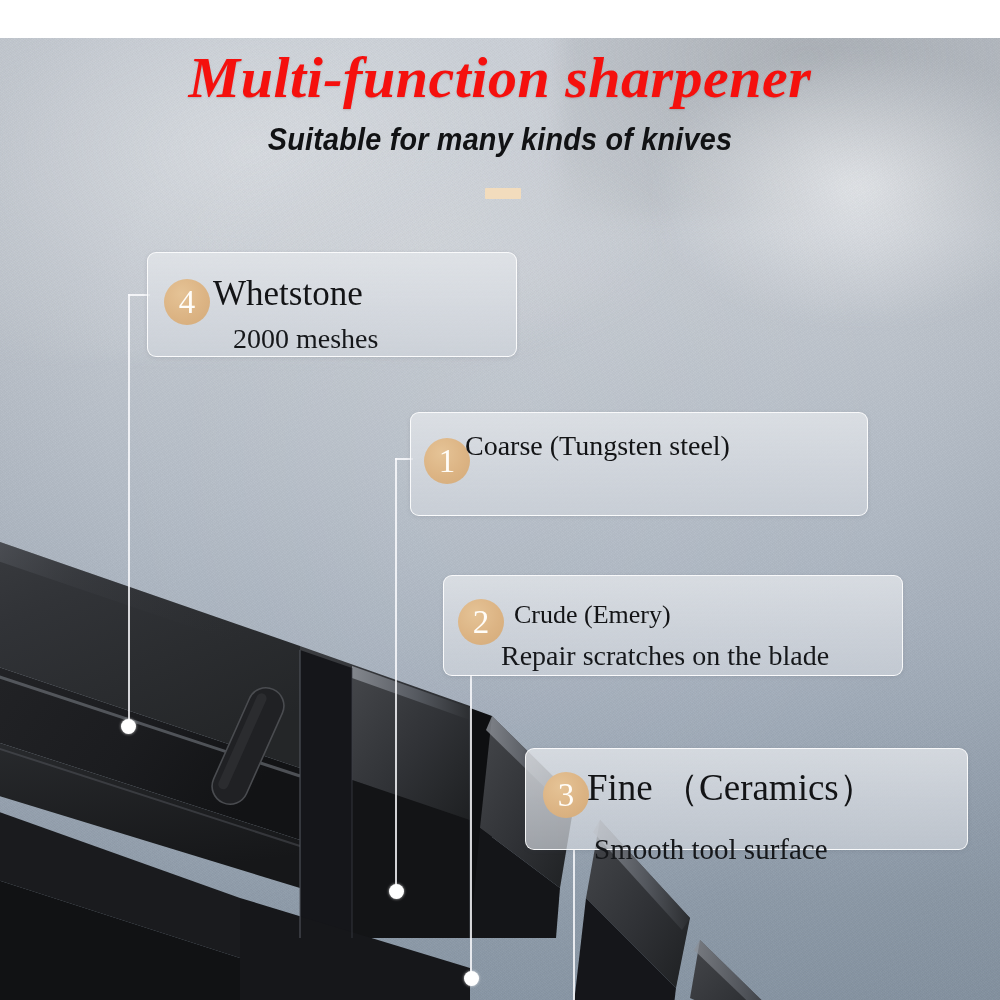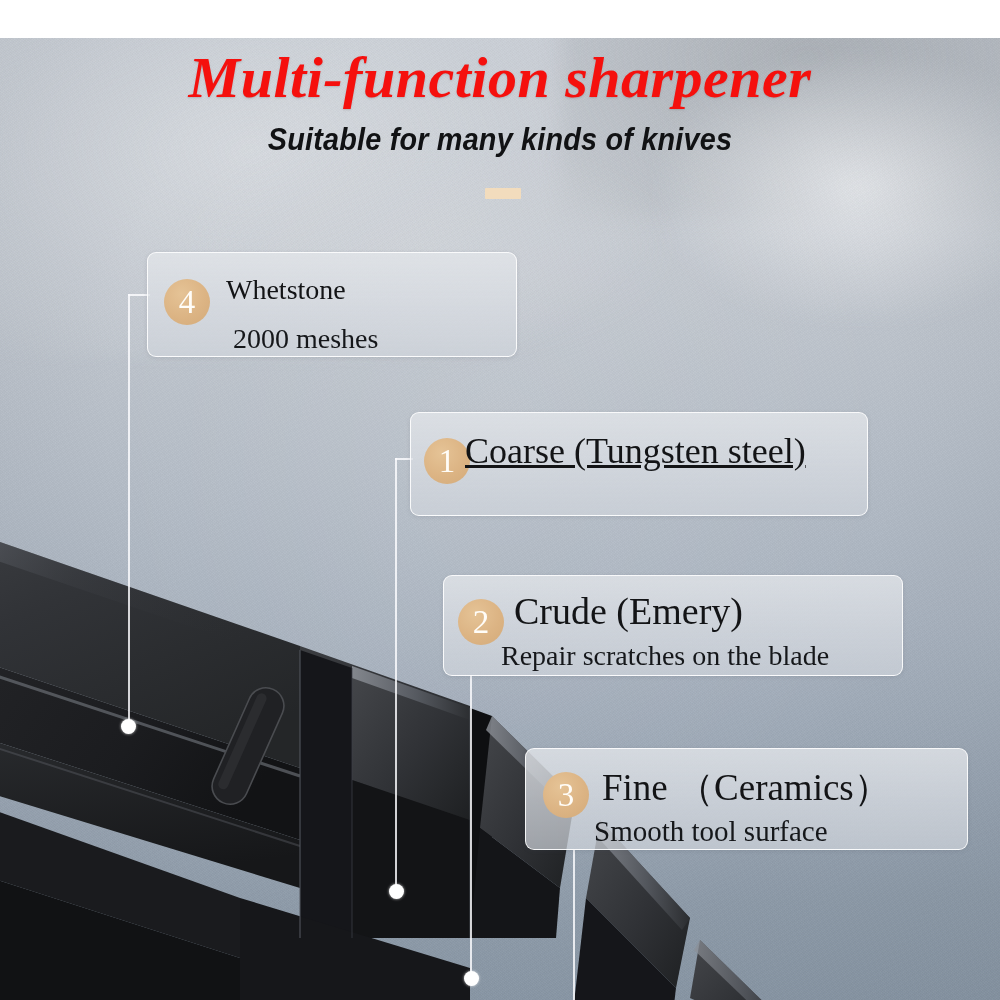--- a/index.html
+++ b/index.html
@@ -184,40 +184,40 @@
     position: absolute;
     font-family: "Liberation Serif", serif;
     color: #15171a;
     white-space: nowrap;
     z-index: 2;
   }
 
   
   #callout-4 { left: 147px; top: 214px; width: 370px; height: 105px; }
   #callout-4 .badge { left: 16px; top: 26px; }
-  #callout-4 .c-title { left: 78px; top: 21px; font-size: 28px; }
+  #callout-4 .c-title { left: 65px; top: 21px; font-size: 35px; }
   #callout-4 .c-sub   { left: 85px; top: 70px; font-size: 28px; }
 
   
   #callout-1 { left: 410px; top: 374px; width: 458px; height: 104px; }
   #callout-1 .badge { left: 13px; top: 25px; }
-  #callout-1 .c-title { left: 54px; top: 17px; font-size: 36px; z-index: 3; text-decoration: underline; }
+  #callout-1 .c-title { left: 54px; top: 17px; font-size: 28px; z-index: 3; }
   #callout-1 .c-sub   { left: 115px; top: 65px; font-size: 28px; }
 
   
   #callout-2 { left: 443px; top: 537px; width: 460px; height: 101px; }
   #callout-2 .badge { left: 14px; top: 23px; }
-  #callout-2 .c-title { left: 70px; top: 13px; font-size: 38px; z-index: 3; }
+  #callout-2 .c-title { left: 70px; top: 24px; font-size: 26px; z-index: 3; }
   #callout-2 .c-sub   { left: 57px; top: 64px; font-size: 28px; text-align: right; }
 
   
   #callout-3 { left: 525px; top: 710px; width: 443px; height: 102px; }
   #callout-3 .badge { left: 17px; top: 23px; }
-  #callout-3 .c-title { left: 76px; top: 14px; font-size: 37px; z-index: 3; }
-  #callout-3 .c-sub   { left: 68px; top: 66px; font-size: 29px; }
+  #callout-3 .c-title { left: 61px; top: 14px; font-size: 37px; z-index: 3; }
+  #callout-3 .c-sub   { left: 68px; top: 84px; font-size: 29px; }
 
   
   .leader {
     position: absolute;
     background: rgba(252,253,255,0.82);
   }
   .leader.v { width: 2px; }
   .leader.h { height: 2px; }
   .dot {
     position: absolute;

